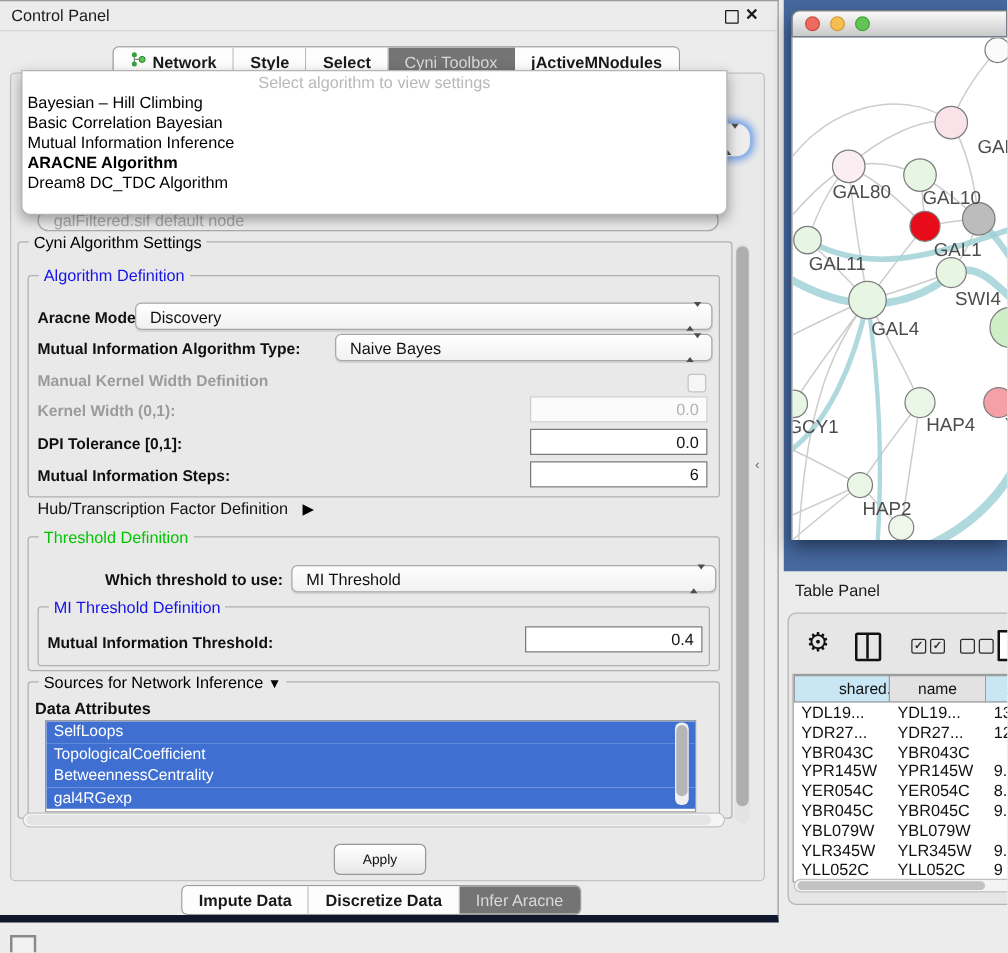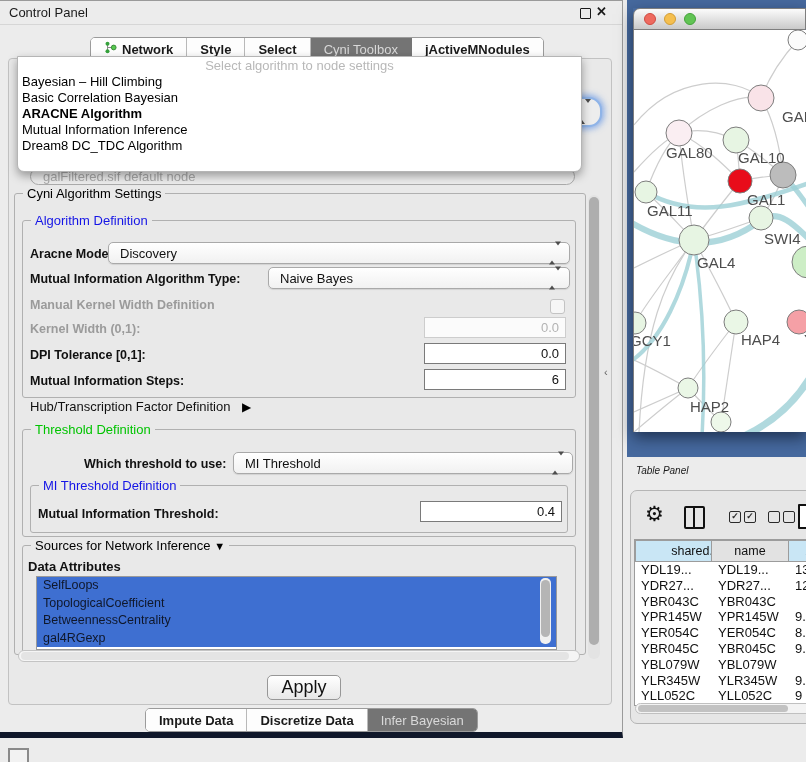--- a/index.html
+++ b/index.html
@@ -61,47 +61,47 @@
   .field{position:absolute;background:#fff;border:1px solid #7a7a7a;font-size:13px;color:#111;
     display:flex;align-items:center;justify-content:flex-end;padding-right:6px;box-sizing:border-box;}
   .field.dis{background:#fbfbfb;border-color:#cdcdcd;color:#b3b3b3;}
   #mkw-checkbox{left:550px;top:298px;width:13px;height:13px;border:1px solid #c3c3c3;border-radius:3px;background:#f6f6f6;}
 
   #hub-row{left:30px;top:398px;font-size:13px;color:#111;}
   .arrow-right{display:inline-block;margin-left:8px;color:#000;font-size:12px;}
 
   
   #attr-list{left:36px;top:575px;width:519px;height:72px;background:#fff;border:1px solid #9a9a9a;overflow:hidden;}
-  .attr-item{height:17.5px;line-height:17.5px;background:#3e6fd1;color:#0f172a;font-size:12.5px;padding-left:6px;}
+  .attr-item{height:17.5px;line-height:17.5px;background:#3e6fd1;color:#ffffff;font-size:12.5px;padding-left:6px;}
   #attr-vscroll{left:540px;top:577px;width:11px;height:66px;background:#f0f0f0;border-radius:5px;}
   #attr-vscroll .thumb{position:absolute;left:1px;top:2px;width:9px;height:57px;background:#b5b5b5;border-radius:5px;}
 
   
   #settings-vscroll{left:588px;top:194px;width:12px;height:464px;background:#e3e3e3;border-radius:6px;}
   #settings-vscroll .thumb{position:absolute;left:1px;top:2px;width:10px;height:448px;background:#aeaeae;border-radius:6px;}
   #settings-hscroll{left:18px;top:649px;width:562px;height:12px;background:#f5f5f5;border:1px solid #c4c4c4;border-radius:7px;box-sizing:border-box;}
   #settings-hscroll .thumb{position:absolute;left:2px;top:1px;width:548px;height:8px;background:#e4e4e4;border-radius:5px;}
 
   #apply-btn{left:267px;top:674px;width:72px;height:23px;border:1px solid #979797;border-radius:5px;
-    background:linear-gradient(#ffffff,#e8e8e8);font-size:18px;color:#111;display:flex;align-items:center;justify-content:center;}
+    background:linear-gradient(#ffffff,#e8e8e8);font-size:11px;color:#111;display:flex;align-items:center;justify-content:center;}
 
   
   #splitter-handle{left:604px;top:366px;font-size:11px;color:#666;}
 
   
   #net-bg{left:627px;top:0;width:179px;height:457px;background:#46699e;}
   #net-window{left:633px;top:8px;width:173px;height:424px;box-shadow:0 6px 14px rgba(8,16,35,.6);}
   #net-titlebar{left:0;top:0;width:100%;height:22px;background:linear-gradient(#fbfbfb,#c9c9c9);
     border:1px solid #7e7e7e;border-radius:7px 0 0 0;box-sizing:border-box;display:flex;align-items:center;gap:8px;padding-left:10px;}
   .tl{width:12px;height:12px;border-radius:50%;box-sizing:border-box;}
   #net-canvas{left:0;top:22px;width:173px;height:402px;background:#ffffff;border-left:1px solid #7e7e7e;overflow:hidden;}
   .node-label{font-family:"Liberation Sans",sans-serif;font-size:15px;fill:#4d4d4d;}
 
   
-  #table-panel-title{left:636px;top:465px;font-size:10px;color:#1a1a1a;font-style:italic;}
+  #table-panel-title{left:636px;top:465px;font-size:13px;color:#1a1a1a;}
   #table-container{left:630px;top:490px;width:200px;height:232px;background:#e6e6e6;
     border:1px solid #b5b5b5;border-radius:7px;}
   #tp-toolbar{left:10px;top:12px;width:170px;height:28px;}
   #gear-icon{left:4px;top:-1px;font-size:21px;color:#111;}
   #columns-icon{left:43px;top:3px;width:17px;height:19px;border:2.5px solid #111;border-radius:2px;}
   #columns-icon::after{content:"";position:absolute;left:6.5px;top:0;width:2.5px;height:100%;background:#111;}
   .cb{position:absolute;top:8px;width:10px;height:10px;border:1.5px solid #2a2a2a;border-radius:2px;
     font-size:9px;line-height:9px;text-align:center;color:#2a2a2a;font-weight:bold;}
   #file-icon{left:157px;top:1px;width:15px;height:21px;border:2px solid #111;border-radius:1px;background:#fff;}
 
@@ -231,34 +231,34 @@
     <div id="apply-btn" class="abs">Apply</div>
 
     <div id="bottom-tabs" class="abs segbar">
         <div class="seg">
           <span>Impute Data</span>
         </div>
         <div class="seg">
           <span>Discretize Data</span>
         </div>
         <div class="seg sel">
-          <span>Infer Bayesian</span>
+          <span>Infer Aracne</span>
         </div>
       </div>
 
     <div id="ghost-combo" class="abs">galFiltered.sif default node</div>
     <div id="focus-combo-stub" class="abs">
       <span class="spin"><span class="tri-up"></span><span class="tri-down"></span></span>
     </div>
     <div id="algo-dropdown" class="abs">
-      <div id="algo-placeholder">Select algorithm to node settings</div>
+      <div id="algo-placeholder">Select algorithm to view settings</div>
     <div class="algo-item">Bayesian – Hill Climbing</div>
         <div class="algo-item">Basic Correlation Bayesian</div>
+        <div class="algo-item">Mutual Information Inference</div>
         <div class="algo-item bold">ARACNE Algorithm</div>
-        <div class="algo-item">Mutual Information Inference</div>
         <div class="algo-item">Dream8 DC_TDC Algorithm</div>
       </div>
   </div>
 
   <span id="splitter-handle" class="abs">‹</span>
 
   <div id="net-bg" class="abs"></div>
   <div id="net-window" class="abs">
     <div id="net-titlebar" class="abs">
         <span class="tl" style="background: rgb(238, 106, 95); border: 1px solid rgb(206, 75, 66);"></span>

